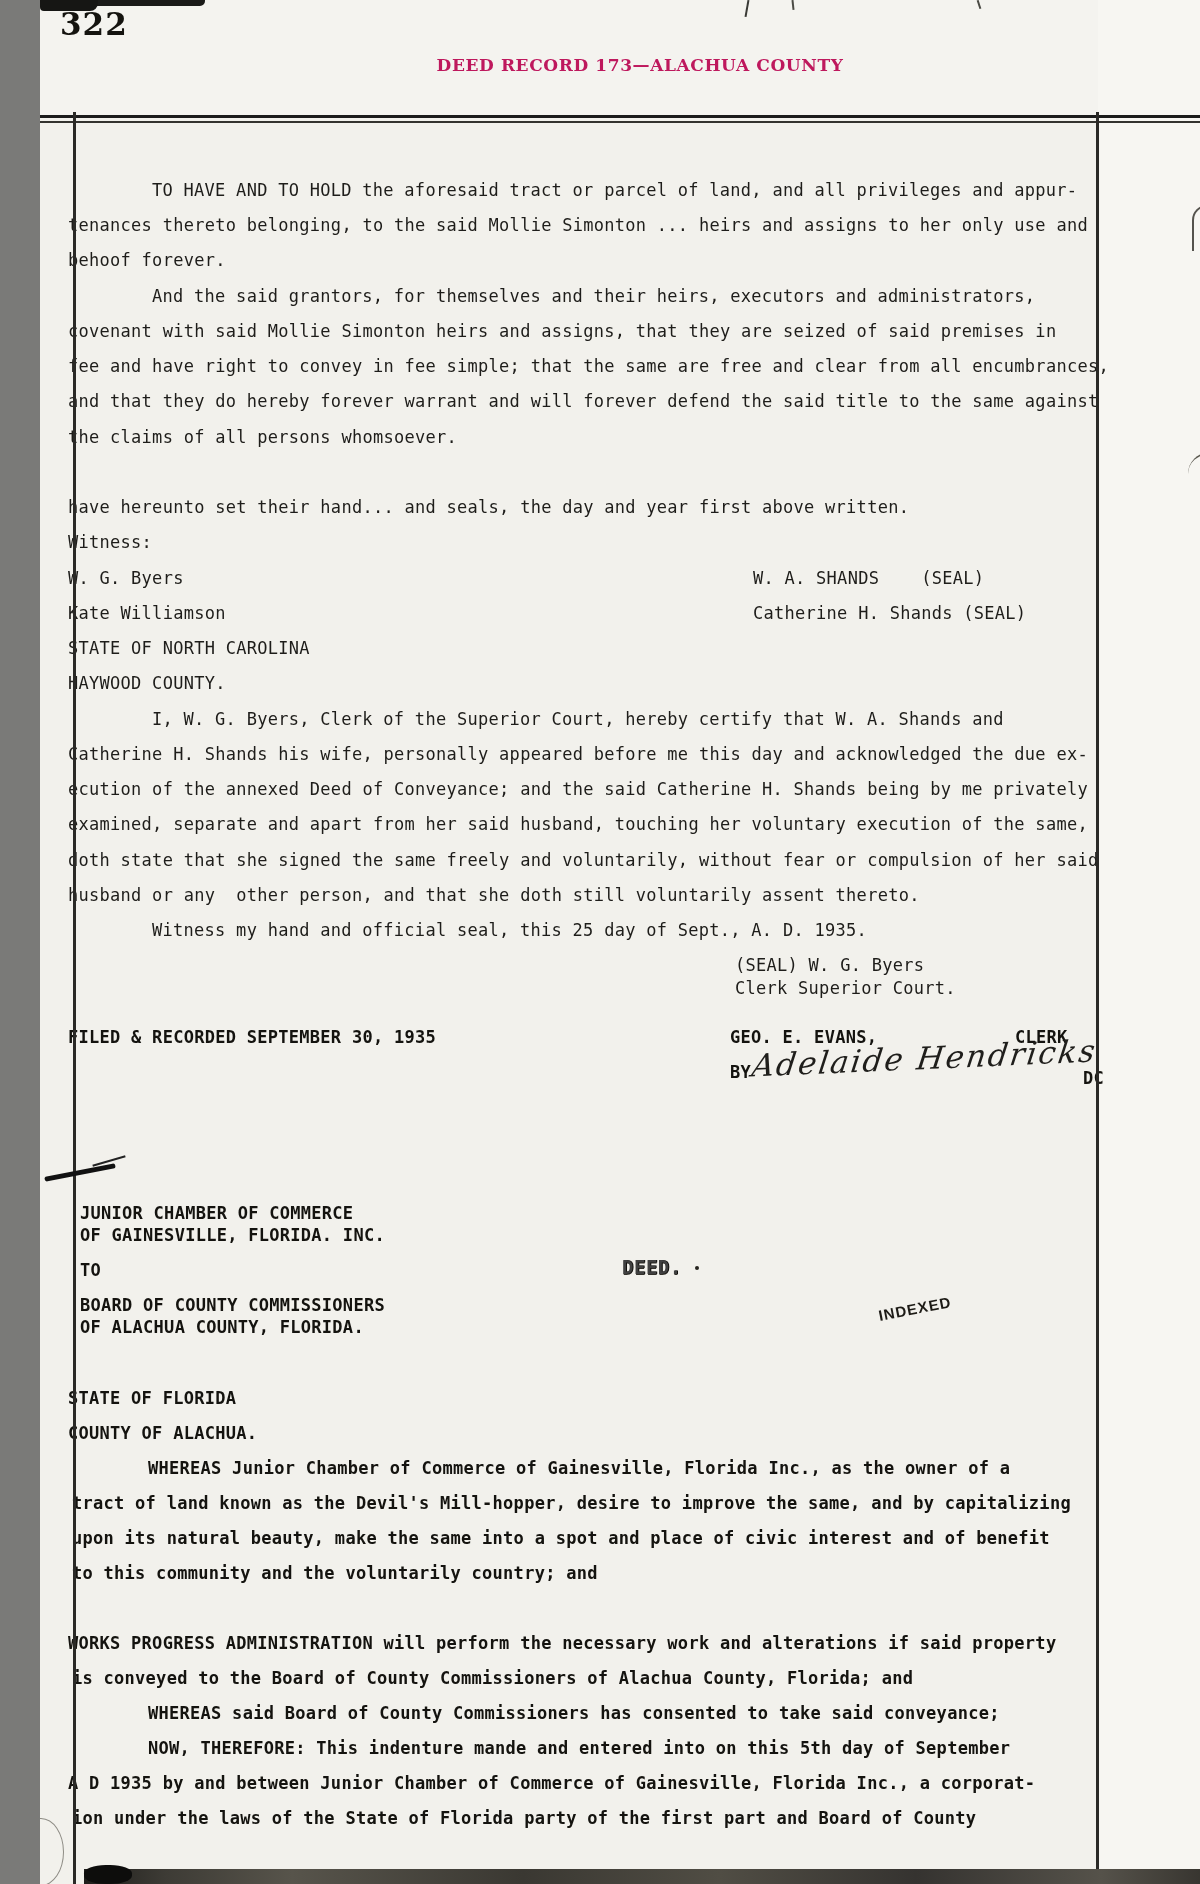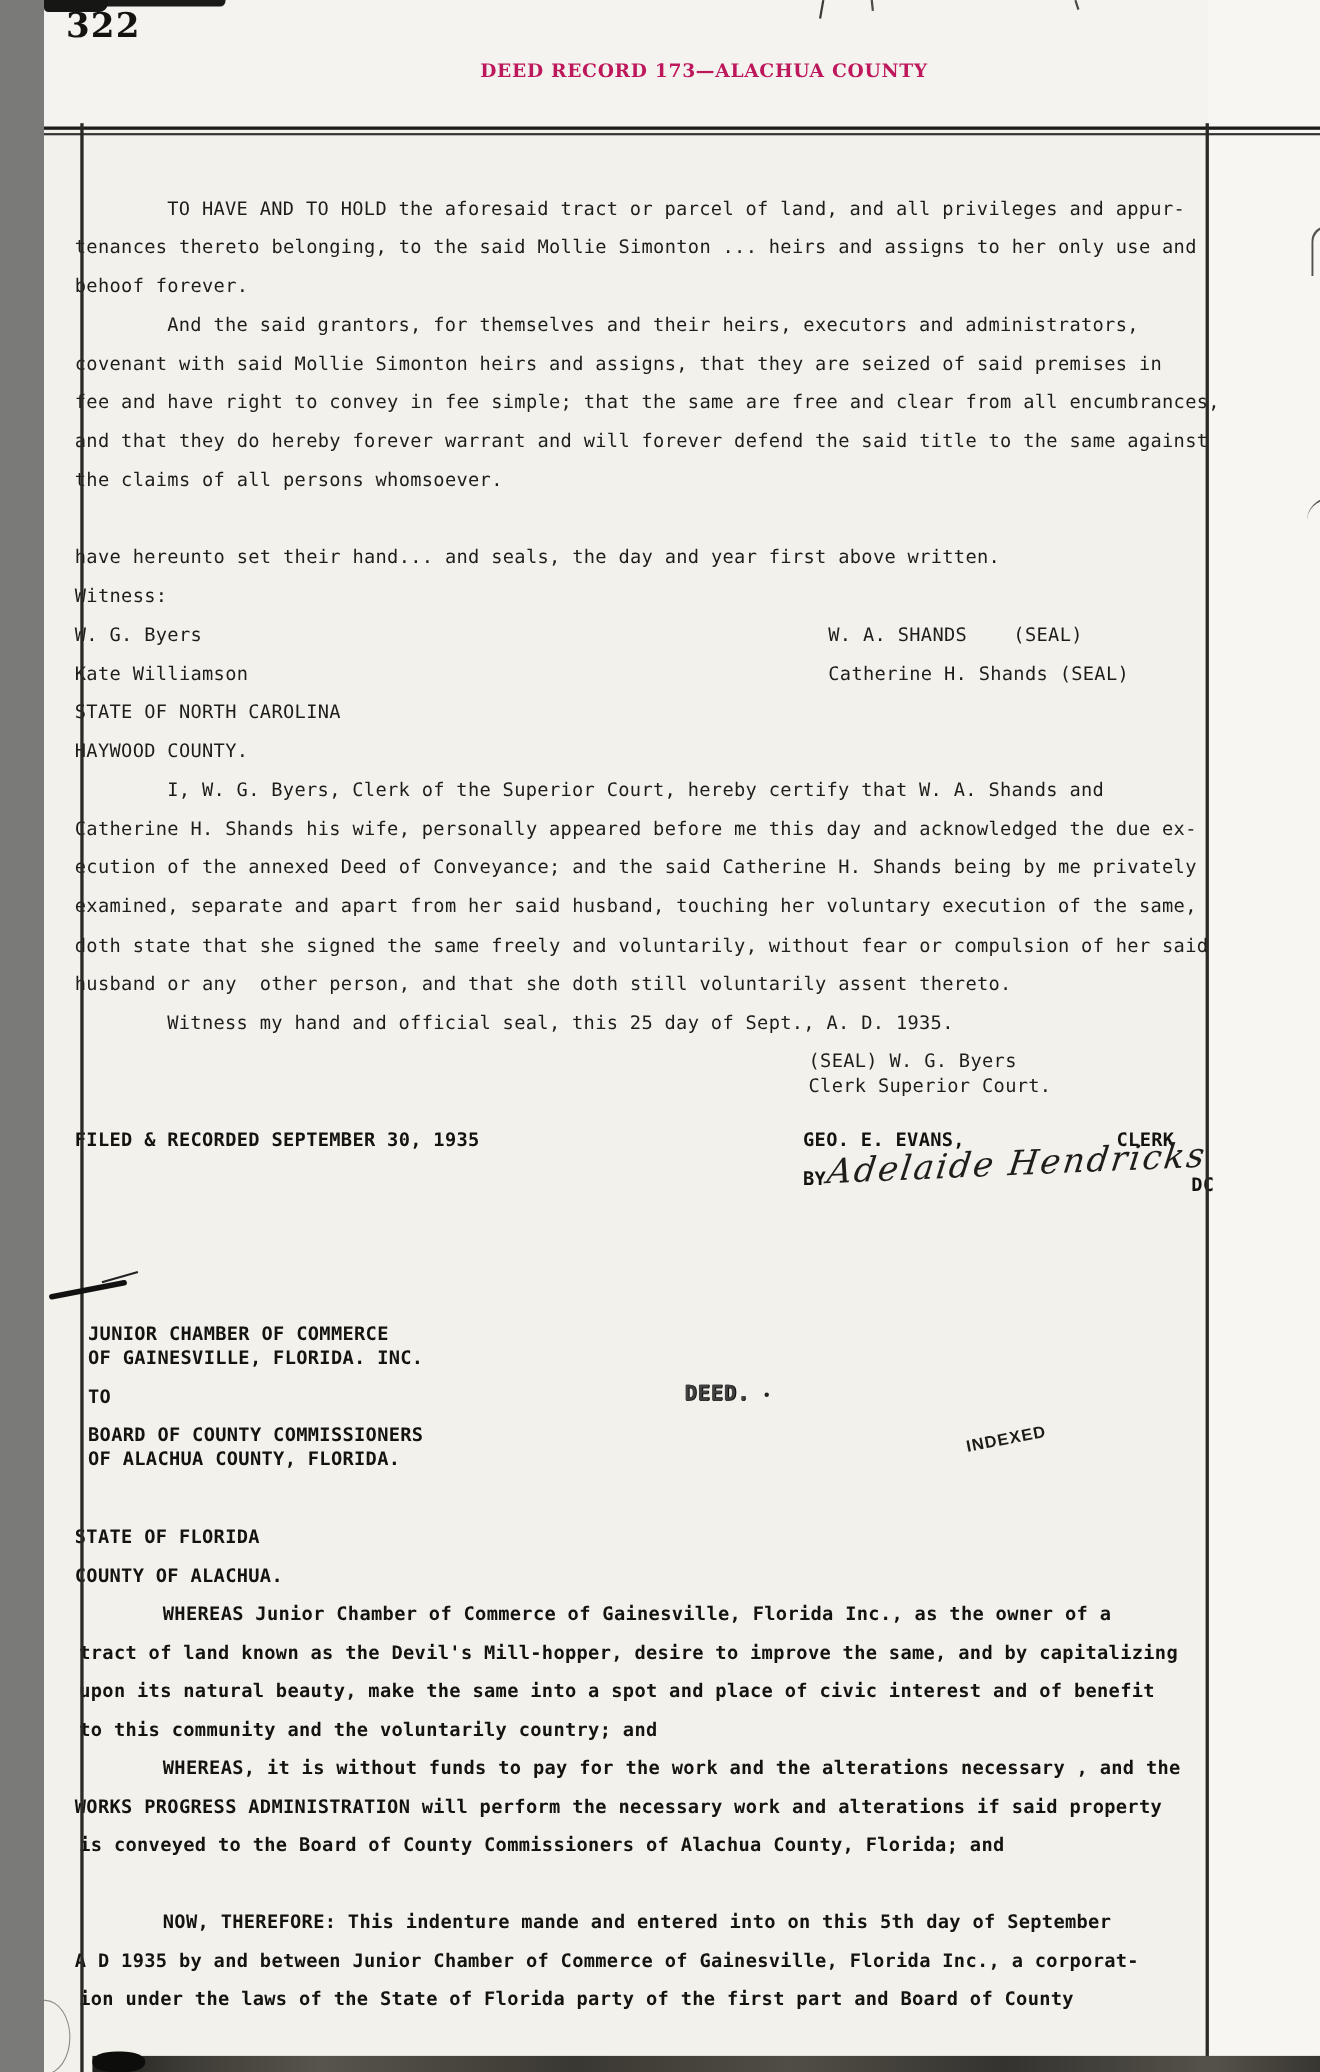--- a/index.html
+++ b/index.html
@@ -97,23 +97,23 @@
       <div class="tl b" style="left: 40px; top: 1225px;">OF GAINESVILLE, FLORIDA. INC.</div>
       <div class="tl b" style="left: 40px; top: 1260px;">TO</div>
       <div class="tl b" style="left: 40px; top: 1295px;">BOARD OF COUNTY COMMISSIONERS</div>
       <div class="tl b" style="left: 40px; top: 1317px;">OF ALACHUA COUNTY, FLORIDA.</div>
       <div class="tl b" style="left: 28px; top: 1388px;">STATE OF FLORIDA</div>
       <div class="tl b" style="left: 28px; top: 1423px;">COUNTY OF ALACHUA.</div>
       <div class="tl b" style="left: 108px; top: 1458px;">WHEREAS Junior Chamber of Commerce of Gainesville, Florida Inc., as the owner of a</div>
       <div class="tl b" style="left: 32px; top: 1493px;">tract of land known as the Devil's Mill-hopper, desire to improve the same, and by capitalizing</div>
       <div class="tl b" style="left: 32px; top: 1528px;">upon its natural beauty, make the same into a spot and place of civic interest and of benefit</div>
       <div class="tl b" style="left: 32px; top: 1563px;">to this community and the voluntarily country; and</div>
-      <div class="tl b" style="left: 108px; top: 1598px;">WHEREAS, it is without funds to pay for the work and the alterations necessary , and the</div>
       <div class="tl b" style="left: 28px; top: 1633px;">WORKS PROGRESS ADMINISTRATION will perform the necessary work and alterations if said property</div>
       <div class="tl b" style="left: 32px; top: 1668px;">is conveyed to the Board of County Commissioners of Alachua County, Florida; and</div>
+      <div class="tl b" style="left: 108px; top: 1703px;">WHEREAS said Board of County Commissioners has consented to take said conveyance;</div>
       <div class="tl b" style="left: 108px; top: 1738px;">NOW, THEREFORE: This indenture mande and entered into on this 5th day of September</div>
       <div class="tl b" style="left: 28px; top: 1773px;">A D 1935 by and between Junior Chamber of Commerce of Gainesville, Florida Inc., a corporat-</div>
       <div class="tl b" style="left: 32px; top: 1808px;">ion under the laws of the State of Florida party of the first part and Board of County</div>
     </div>
 
   <div class="deed-stamp">DEED.</div>
   <div class="indexed-stamp">INDEXED</div>
   <div class="signature">Adelaide Hendricks</div>
 
   <div class="art smudge-a"></div>

